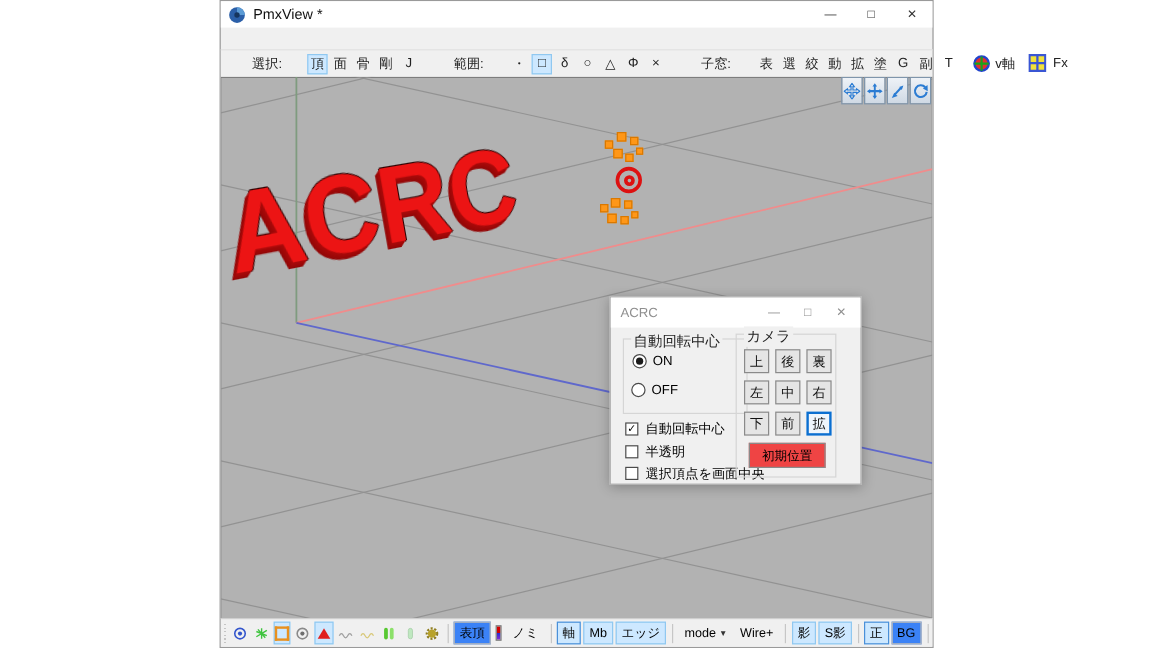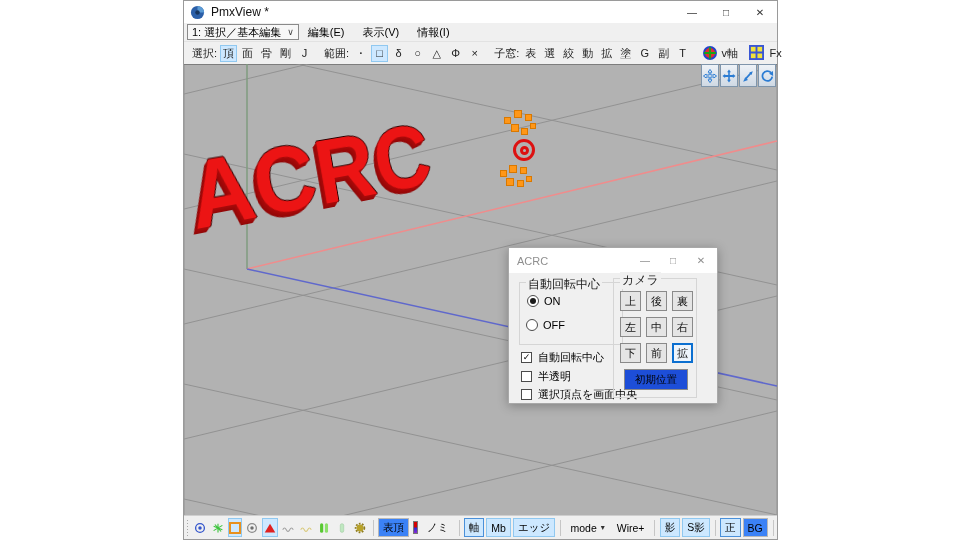--- a/index.html
+++ b/index.html
@@ -24,21 +24,21 @@
   .combo { height:16px; border:1px solid #8a8a8a; background:#f7f7f7; display:flex; align-items:center;
            padding:0 4px; font-size:11px; gap:6px; white-space:nowrap; }
   .combo .chev { font-size:9px; color:#444; }
   .menu-item { font-size:11px; padding:1px 9px; white-space:nowrap; }
 
   
   .toolbar { position:absolute; left:0; top:40px; width:593px; height:23px; background:#f0f0f0;
              border-top:1px solid #e2e2e2; display:flex; align-items:center; padding-left:2px; }
   .grip { width:3px; height:16px; margin:0 3px 0 1px;
           background-image:repeating-linear-gradient(180deg,#a8a8a8 0 1px,transparent 1px 3px); }
-  .tb-label { font-size:11px; color:#222; margin:0 2px; white-space:nowrap; }
+  .tb-label { font-size:11px; color:#222; margin:0 20px; white-space:nowrap; }
   .tb-btn { min-width:17px; height:17px; margin:0 1px; border:1px solid transparent; background:transparent;
             font-size:11px; color:#222; display:flex; align-items:center; justify-content:center; white-space:nowrap; }
   .tb-btn.active { background:#cde8ff; border-color:#90c8f0; }
   .vsep { width:1px; height:16px; background:#c6c6c6; margin:0 4px; }
   .tb-icon { width:16px; height:16px; display:inline-flex; margin:0 2px; }
 
   
   .viewport { position:absolute; left:0; top:63px; width:593px; height:451px; background:#b2b2b2; overflow:hidden;
               box-shadow:inset 0 1px 0 #7d7d7d, inset 1px 0 0 #a2a2a2, inset -1px 0 0 #a2a2a2; }
   .gridsvg { position:absolute; left:0; top:0; }
@@ -75,21 +75,21 @@
   .lb-row { display:flex; align-items:center; gap:3px; height:11.5px; font-size:8.5px; white-space:nowrap; }
   .cb { width:11px; height:11px; border:1px solid #4a4a4a; background:#fff; font-size:9px; line-height:9px;
         display:flex; align-items:center; justify-content:center; flex:none; }
   .cb.small { width:8px; height:8px; font-size:7px; line-height:7px; }
   .opt-row { position:absolute; display:flex; align-items:center; gap:6px; font-size:11px; white-space:nowrap; }
   .cam-grid { position:absolute; left:6px; top:12px; display:grid; grid-template-columns:21px 21px 21px;
               grid-auto-rows:20px; column-gap:5px; row-gap:6px; }
   .cam-btn { width:21px; height:20px; background:#e5e5e5; border:1px solid #8a8a8a; font-size:11px; color:#111;
              display:flex; align-items:center; justify-content:center; padding:0; }
   .cam-btn.focused { border:2px solid #0b6fd0; background:#eef5fc; }
-  .reset-btn { position:absolute; left:10px; top:90px; width:64px; height:21px; background:#1d4ed8;
+  .reset-btn { position:absolute; left:10px; top:90px; width:64px; height:21px; background:#ef4444;
                border:1px solid #8a8a8a; font-size:10.5px; display:flex; align-items:center; justify-content:center; }
 
   
   .statusbar { position:absolute; left:0; top:514px; width:593px; height:24px; background:#f0f0f0;
                border-top:1px solid #cfcfcf; display:flex; align-items:center; padding-left:2px; }
   .sb-icon-btn { width:18px; height:19px; margin:0 1px; border:1px solid transparent; background:transparent;
                  display:flex; align-items:center; justify-content:center; padding:0; }
   .sb-icon-btn.active { background:#cde8ff; border-color:#90c8f0; }
   .sb-btn { height:19px; margin:0 1px; padding:0 4px; border:1px solid transparent; background:transparent;
             font-size:10.5px; display:flex; align-items:center; justify-content:center; white-space:nowrap; }
@@ -116,29 +116,20 @@
           </svg>
       </span>
       <span class="title">PmxView *</span>
       <div class="win-controls">
         <button class="wc">—</button>
         <button class="wc">□</button>
         <button class="wc">✕</button>
       </div>
     </div>
 
-    <div class="menubar">
-      <div class="combo">
-        <span>1: 選択／基本編集</span>
-        <span class="chev">∨</span>
-      </div>
-      <span class="menu-item">編集(E)</span>
-      <span class="menu-item">表示(V)</span>
-      <span class="menu-item">情報(I)</span>
-    </div>
 
     <div class="toolbar">
       <span class="grip"></span>
       <span class="tb-label">選択:</span>
       <button class="tb-btn active">頂</button>
       <button class="tb-btn">面</button>
       <button class="tb-btn">骨</button>
       <button class="tb-btn">剛</button>
       <button class="tb-btn">J</button>
       <span class="vsep"></span>

